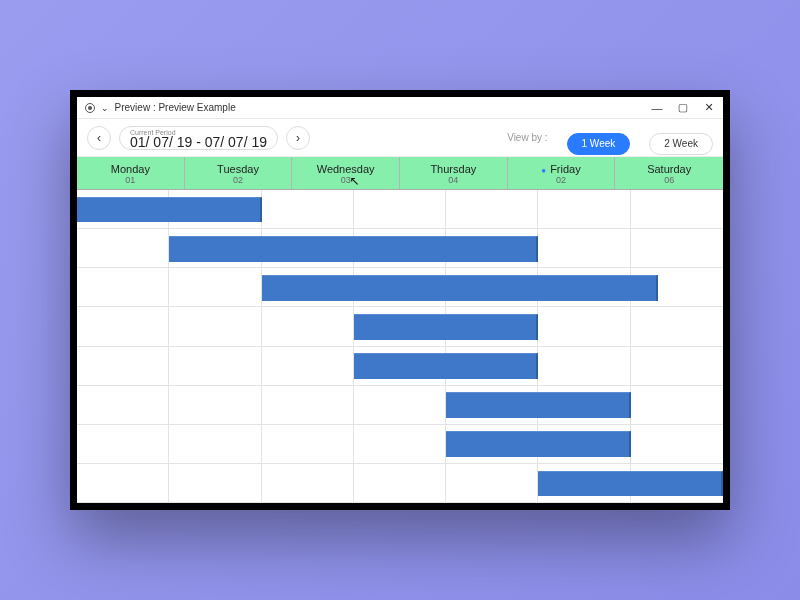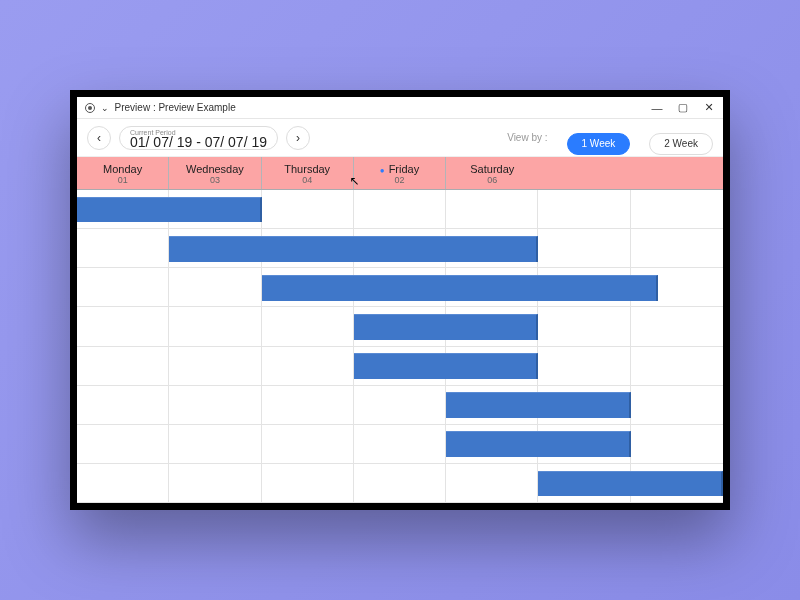--- a/index.html
+++ b/index.html
@@ -49,22 +49,22 @@
   .period .lbl { font-size: 7px; color:#888; line-height:7px; }
   .period .val { font-size: 14px; color:#222; line-height:12px; }
   .viewby { margin-left:auto; display:flex; align-items:center; gap:19px; }
   .viewby .t { font-size: 10px; color:#999; }
   .pill {
     height: 22px; padding: 0 14px; border-radius: 11px; font-size:10px;
     display:inline-flex; align-items:center; border:1px solid #ddd; background:#fff; color:#333; cursor:pointer;margin-top:12px;
   }
   .pill.active { background:#2a7cff; color:#fff; border-color:#2a7cff; }
   .dayhead {
-    display:grid; grid-template-columns: repeat(7, 1fr);
-    background:#fca5a5; border-bottom:1px solid #a9abaf;
+    display:grid; grid-template-columns: repeat(6, 1fr);
+    background:#86efac; border-bottom:1px solid #a9abaf;
   }
   .dayhead .col {
     text-align:center; padding: 6px 0 4px 0; border-right:1px solid #b2b4b8;
   }
   .dayhead .col:last-child { border-right:none; }
   .dayhead .name { font-size:11px; color:#222; }
   .dayhead .num { font-size:9px; color:#666;text-align:center; }
   .dayhead .today .name::before {
     content:"●"; color:#2a7cff; font-size:8px; margin-right:4px;
   }
@@ -118,20 +118,24 @@
       <span class="pill">2 Week</span>
     </div>
   </div>
 
   <div class="dayhead" id="dayhead">
       <div class="col">
         <div class="name">Monday</div>
         <div class="num">01</div>
       </div>
       <div class="col">
+        <div class="name">Tuesday</div>
+        <div class="num">02</div>
+      </div>
+      <div class="col">
         <div class="name">Wednesday</div>
         <div class="num">03</div>
       </div>
       <div class="col">
         <div class="name">Thursday</div>
         <div class="num">04</div>
       </div>
       <div class="col today">
         <div class="name">Friday</div>
         <div class="num">02</div>

